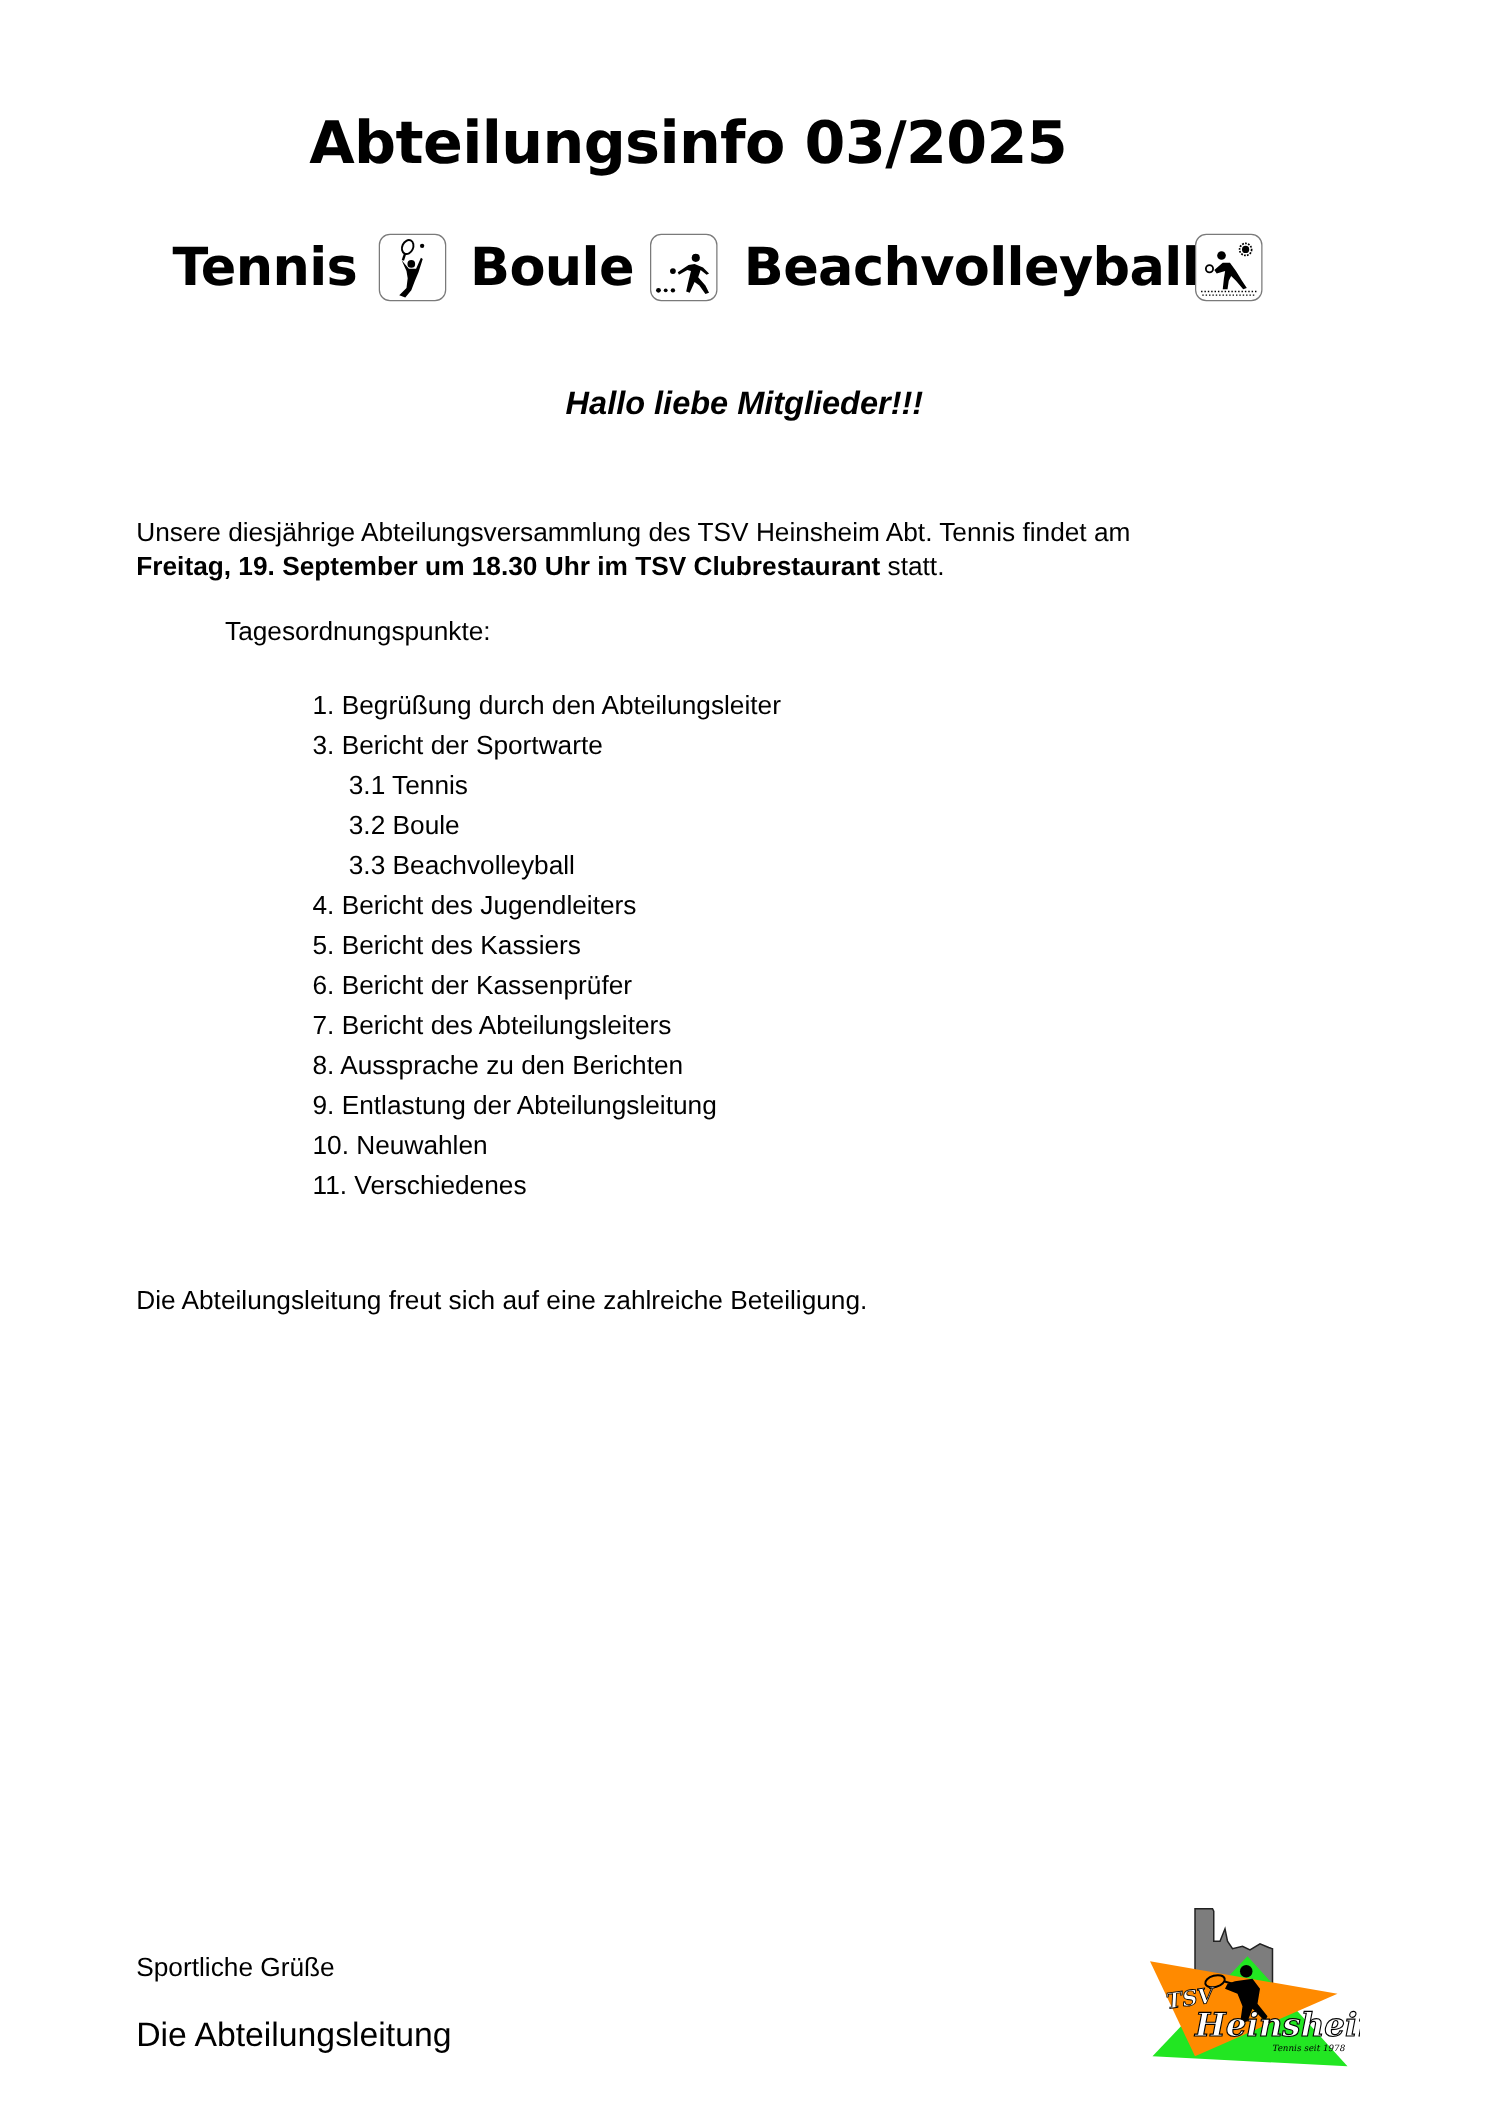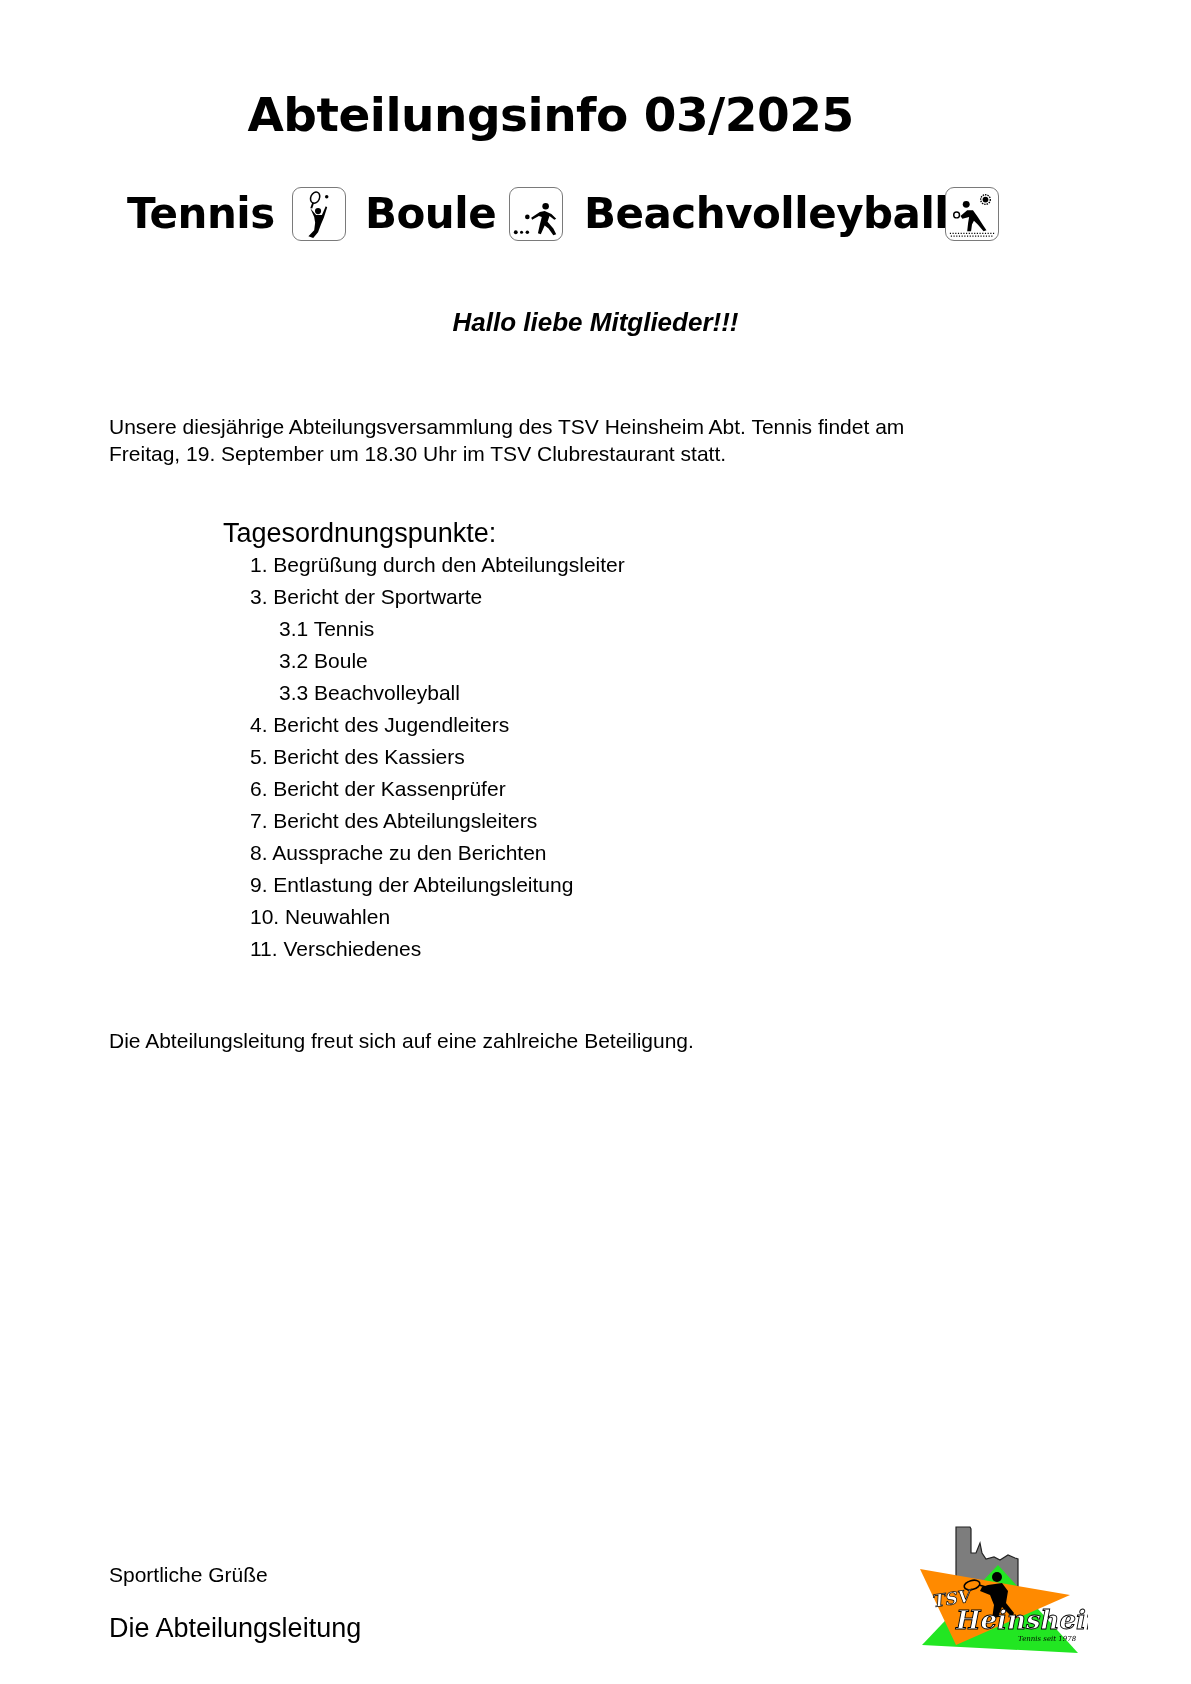--- a/index.html
+++ b/index.html
@@ -21,21 +21,21 @@
       left: 0; width: 1101px; top: 78px;
       text-align: center;
       font-family: "DejaVu Sans", sans-serif;
       font-weight: bold;
       font-size: 47px;
       letter-spacing: -0.5px;
       line-height: 74px;
     }
 
     .sports-row {
-      left: 7px; top: 182px; height: 64px; width: 974px;
+      left: 18px; top: 182px; height: 64px; width: 974px;
     }
     .sport-label {
       position: absolute;
       top: 0;
       font-family: "DejaVu Sans", sans-serif;
       font-weight: bold;
       font-size: 42px;
       line-height: 64px;
       letter-spacing: -0.5px;
     }
@@ -57,27 +57,26 @@
       font-size: 26px;
       line-height: 34px;
       font-style: italic;
     }
 
     .intro {
       left: 109px; top: 413px; width: 960px;
       font-size: 21px;
       line-height: 27px;
     }
-    .intro b { font-weight: normal; }
+    .intro b { font-weight: bold; }
 
     .agenda-heading {
-      left: 180px; top: 520px;
-      font-size: 27px;
-      line-height: 27px;
-      margin-left: 43px;
+      left: 180px; top: 492px;
+      font-size: 21px;
+      line-height: 27px;
     }
 
     .agenda {
       left: 250px; top: 551px;
       margin: 0; padding: 0;
       list-style: none;
       font-size: 21px;
     }
     .agenda li {
       height: 32px;

